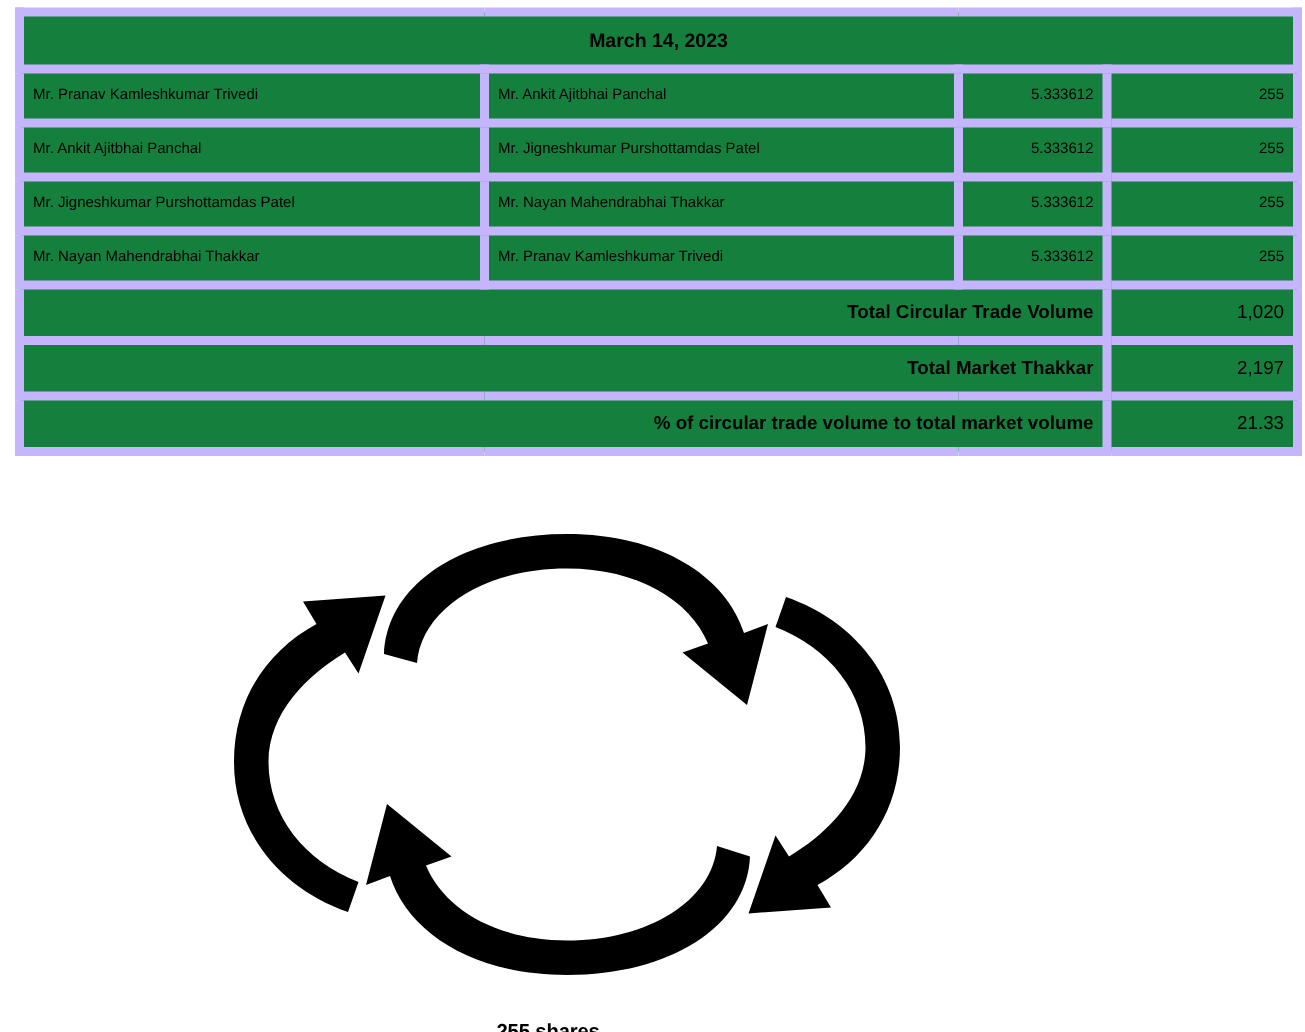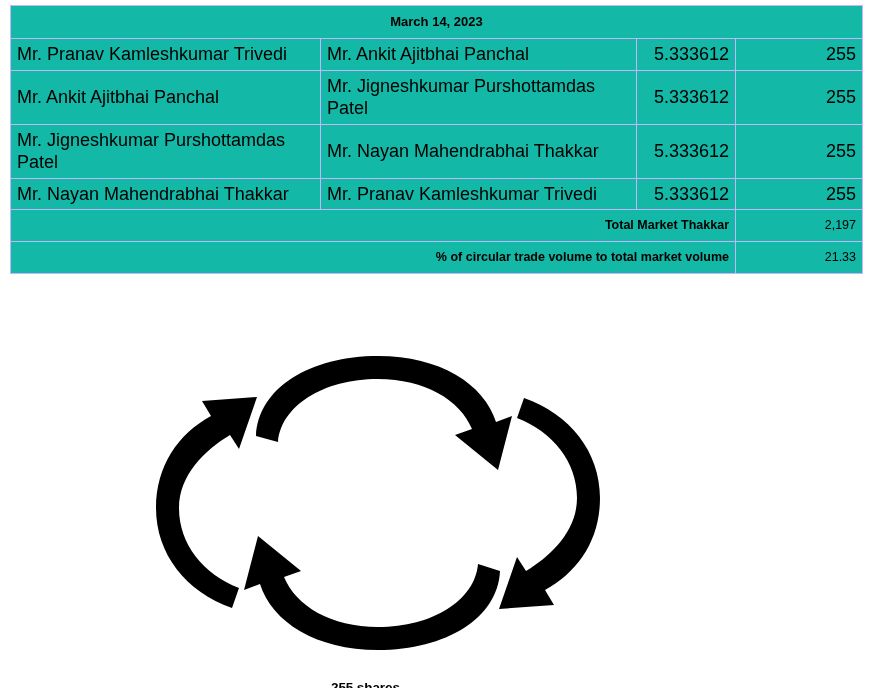--- a/index.html
+++ b/index.html
@@ -24,25 +24,25 @@
     top: 5px;
     width: 852px;
   }
   table.trade-table {
     border-collapse: collapse;
     table-layout: fixed;
     width: 852px;
     font-size: 12.5px;
   }
   table.trade-table td {
-    border: 1px solid #c4b5fd;
+    border: 6px solid #c4b5fd;
     padding: 4px 6px;
     vertical-align: middle;
     line-height: 1.25;
-    background: #14b8a6;
+    background: #15803d;
   }
   .col-buyer  { width: 310px; }
   .col-seller { width: 316px; }
   .col-pct    { width: 99px; }
   .col-ctv    { width: 127px; }
 
   .title-cell {
     text-align: center;
     font-weight: bold;
     font-size: 13px;
@@ -52,21 +52,21 @@
     font-weight: bold;
     font-size: 13px;
     vertical-align: top !important;
     height: 46px;
   }
   .hdr.num {
     text-align: right;
   }
   .data-cell {
     height: 22px;
-    font-size: 18px;
+    font-size: 10px;
   }
   .data-cell.num {
     text-align: right;
   }
   .sum-label {
     text-align: right;
     font-weight: bold;
     font-size: 12.5px;
     height: 23px;
   }
@@ -136,20 +136,24 @@
         <td class="data-cell num">255</td>
       </tr>
       <tr>
         <td class="data-cell">Mr. Nayan Mahendrabhai Thakkar</td>
         <td class="data-cell">Mr. Pranav Kamleshkumar Trivedi</td>
         <td class="data-cell num">5.333612</td>
         <td class="data-cell num">255</td>
       </tr>
 
       <tr>
+        <td class="sum-label" colspan="3">Total Circular Trade Volume</td>
+        <td class="sum-value">1,020</td>
+      </tr>
+      <tr>
         <td class="sum-label" colspan="3">Total Market Thakkar</td>
         <td class="sum-value">2,197</td>
       </tr>
       <tr>
         <td class="sum-label" colspan="3">% of circular trade volume to total market volume</td>
         <td class="sum-value">21.33</td>
       </tr>
     </tbody>
   </table>
 </div>

